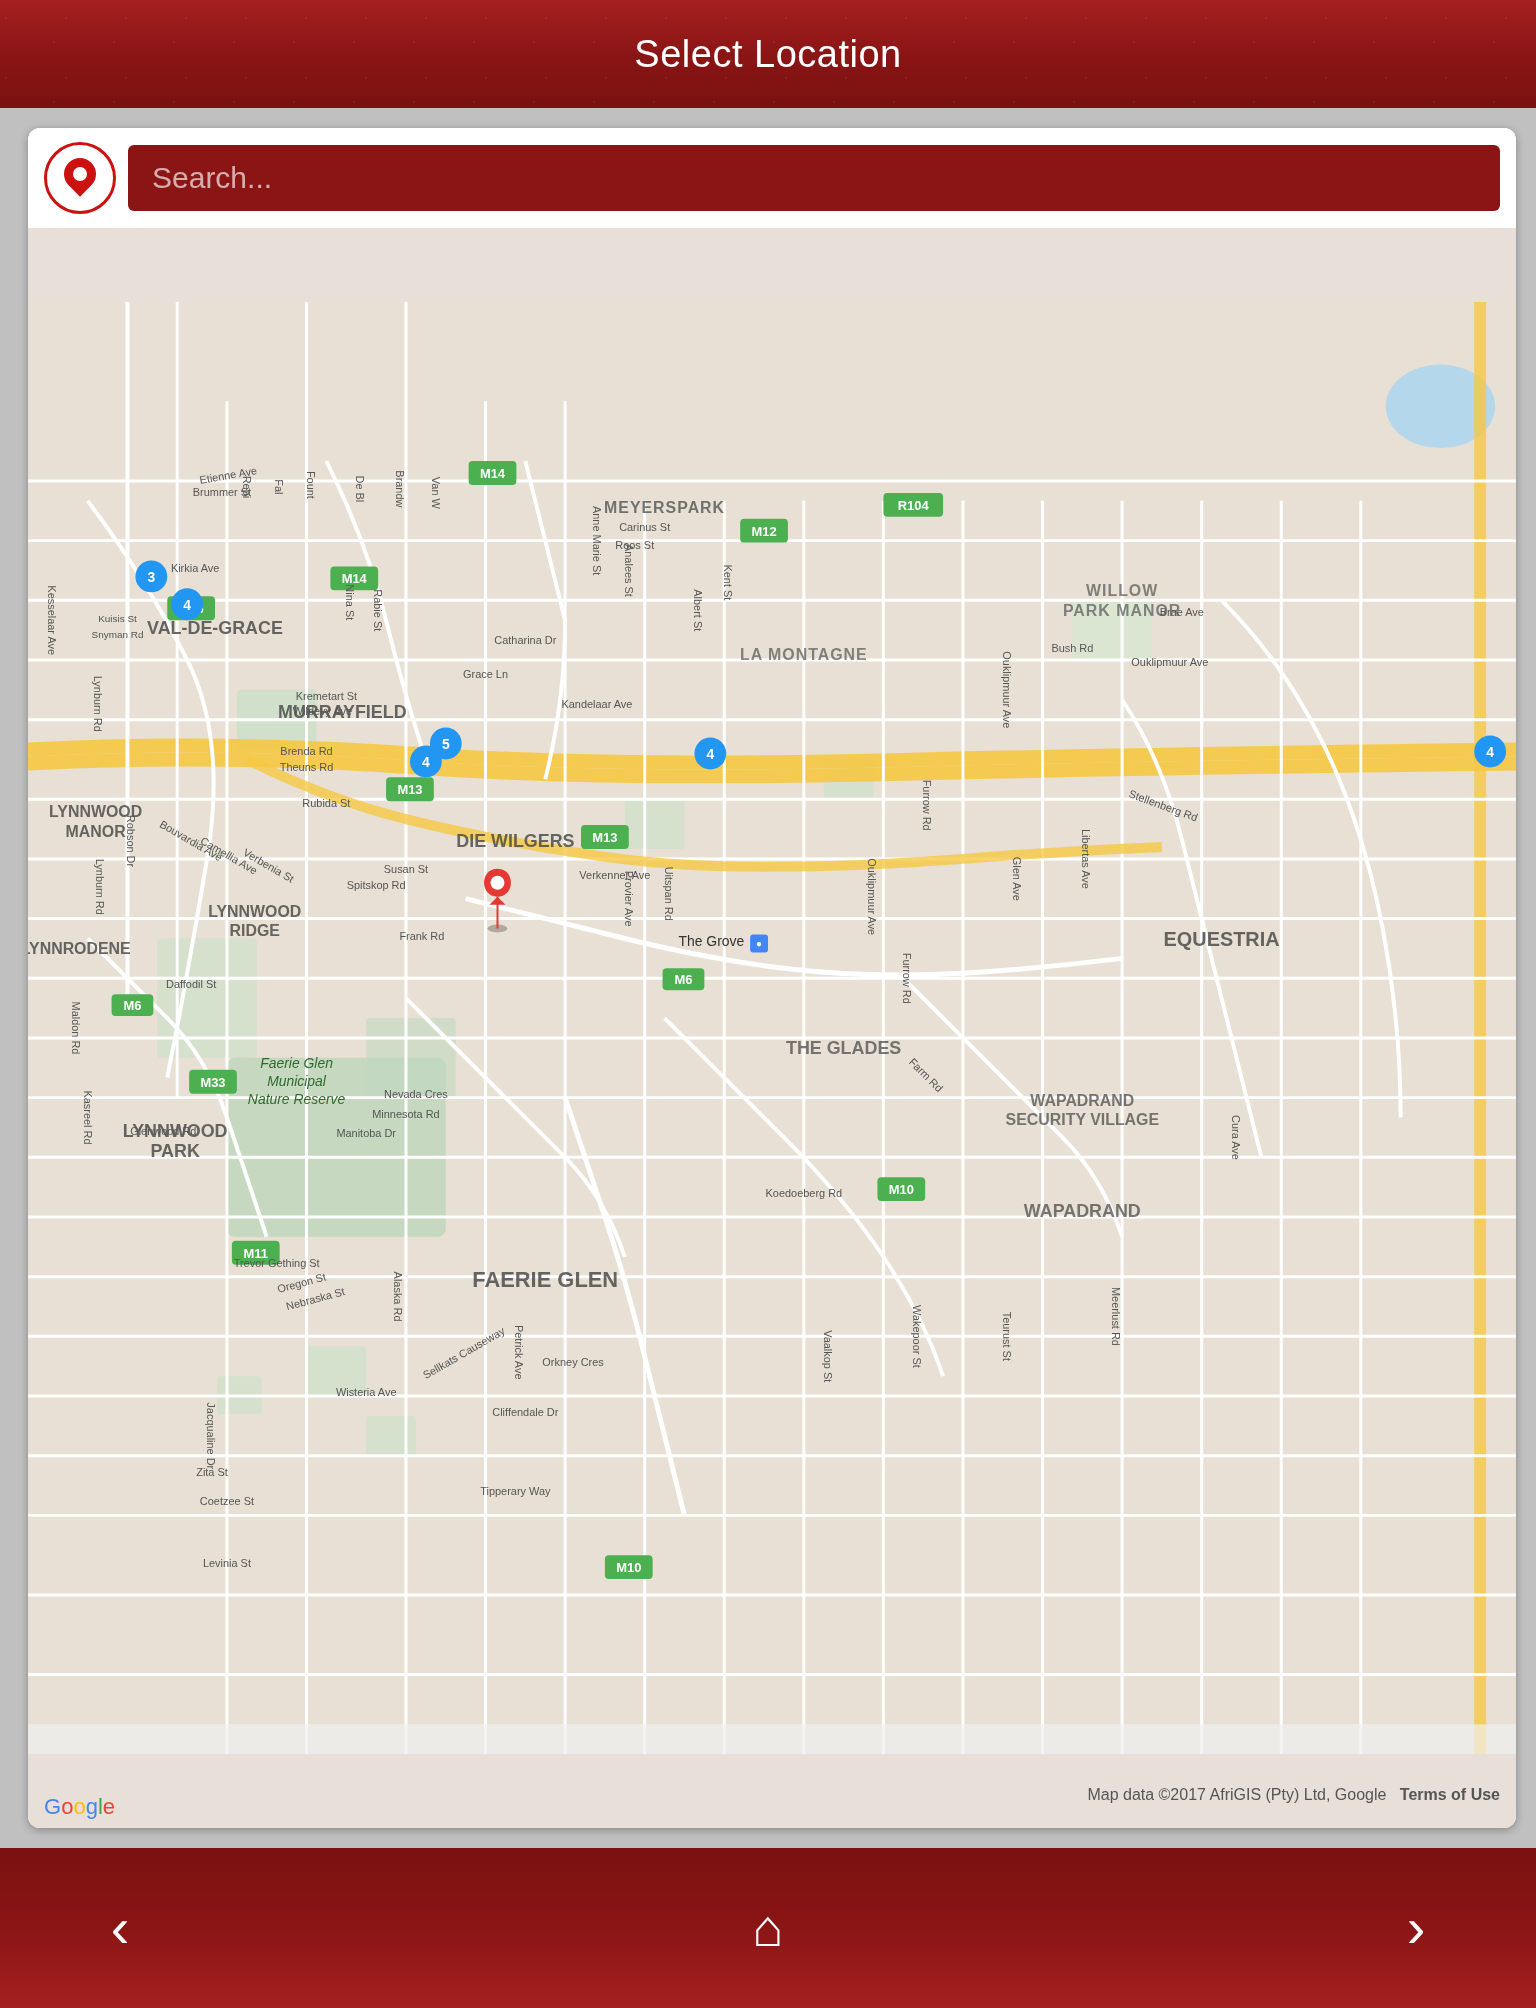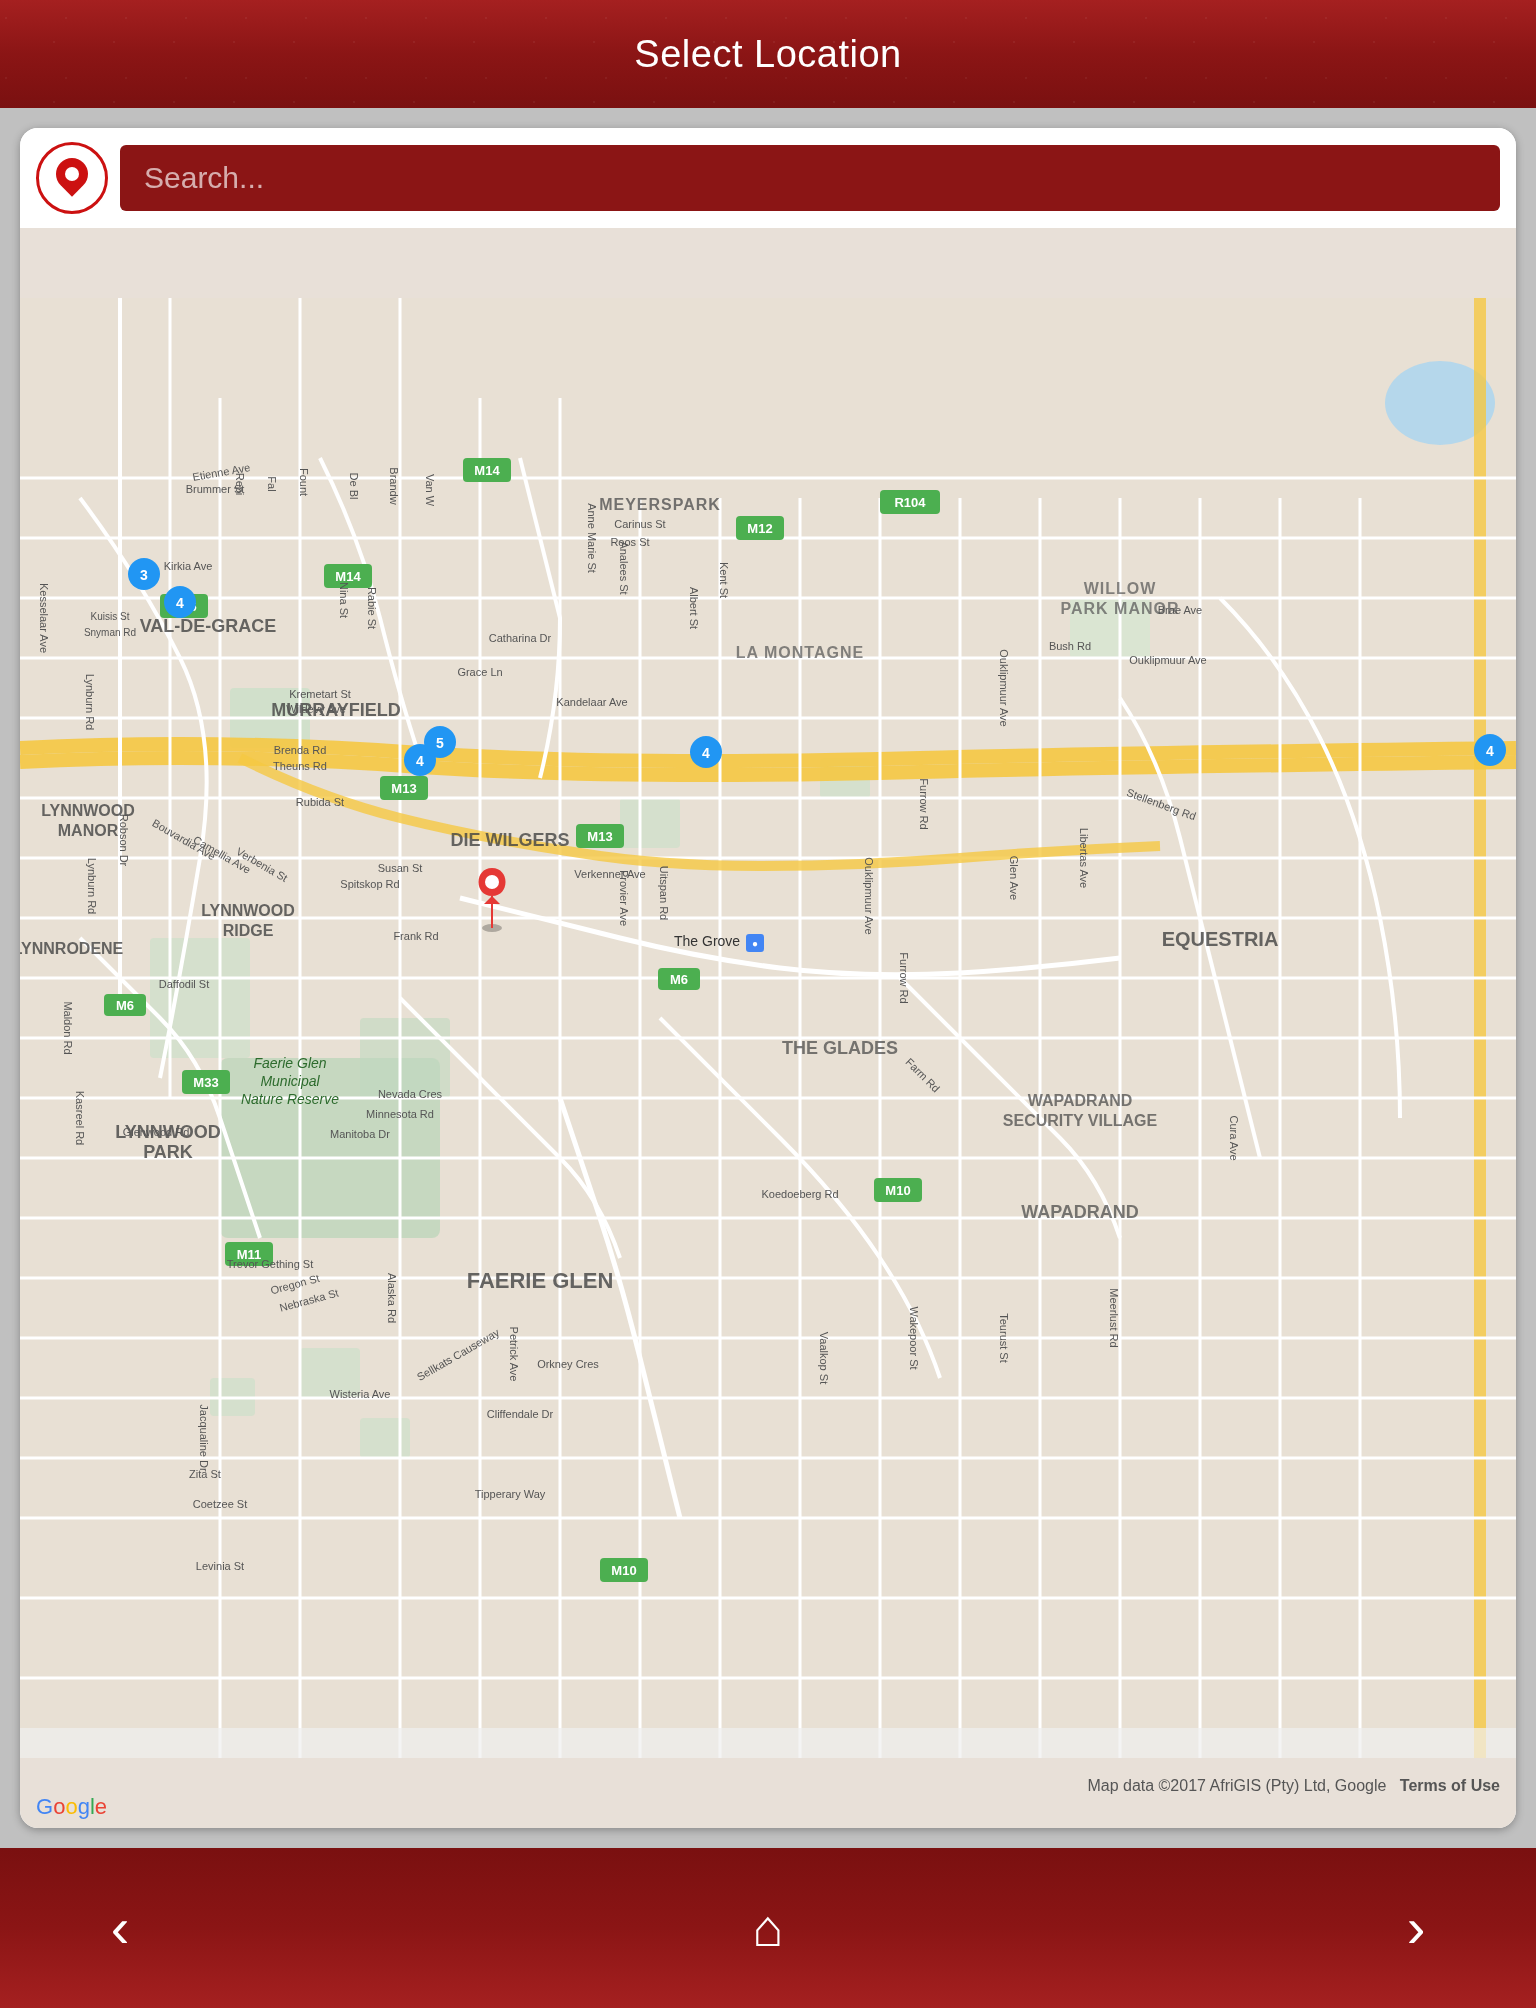--- a/index.html
+++ b/index.html
@@ -51,26 +51,27 @@
       flex: 1;
       background: #c0c0c0;
       padding: 20px;
       display: flex;
       flex-direction: column;
     }
 
     
     .map-card {
       background: #ffffff;
-      border-radius: 18px;
+      border-radius: 12px;
       flex: 1;
       display: flex;
       flex-direction: column;
       overflow: hidden;
       box-shadow: 0 2px 8px rgba(0,0,0,0.3);
+      margin-left: 8px;
     }
 
     
     .search-bar-container {
       display: flex;
       align-items: center;
       padding: 14px 16px;
       background: #ffffff;
       flex-shrink: 0;
       gap: 12px;
@@ -164,21 +165,21 @@
       font-size: 22px;
       font-weight: 500;
     }
     .google-logo .g-blue { color: #4285F4; }
     .google-logo .g-red { color: #EA4335; }
     .google-logo .g-yellow { color: #FBBC04; }
     .google-logo .g-green { color: #34A853; }
 
     .map-attribution {
       position: absolute;
-      bottom: 33px;
+      bottom: 24px;
       right: 16px;
       font-size: 16px;
       color: #555555;
     }
     .map-attribution .terms {
       font-weight: 600;
     }
 
     
     .footer {

